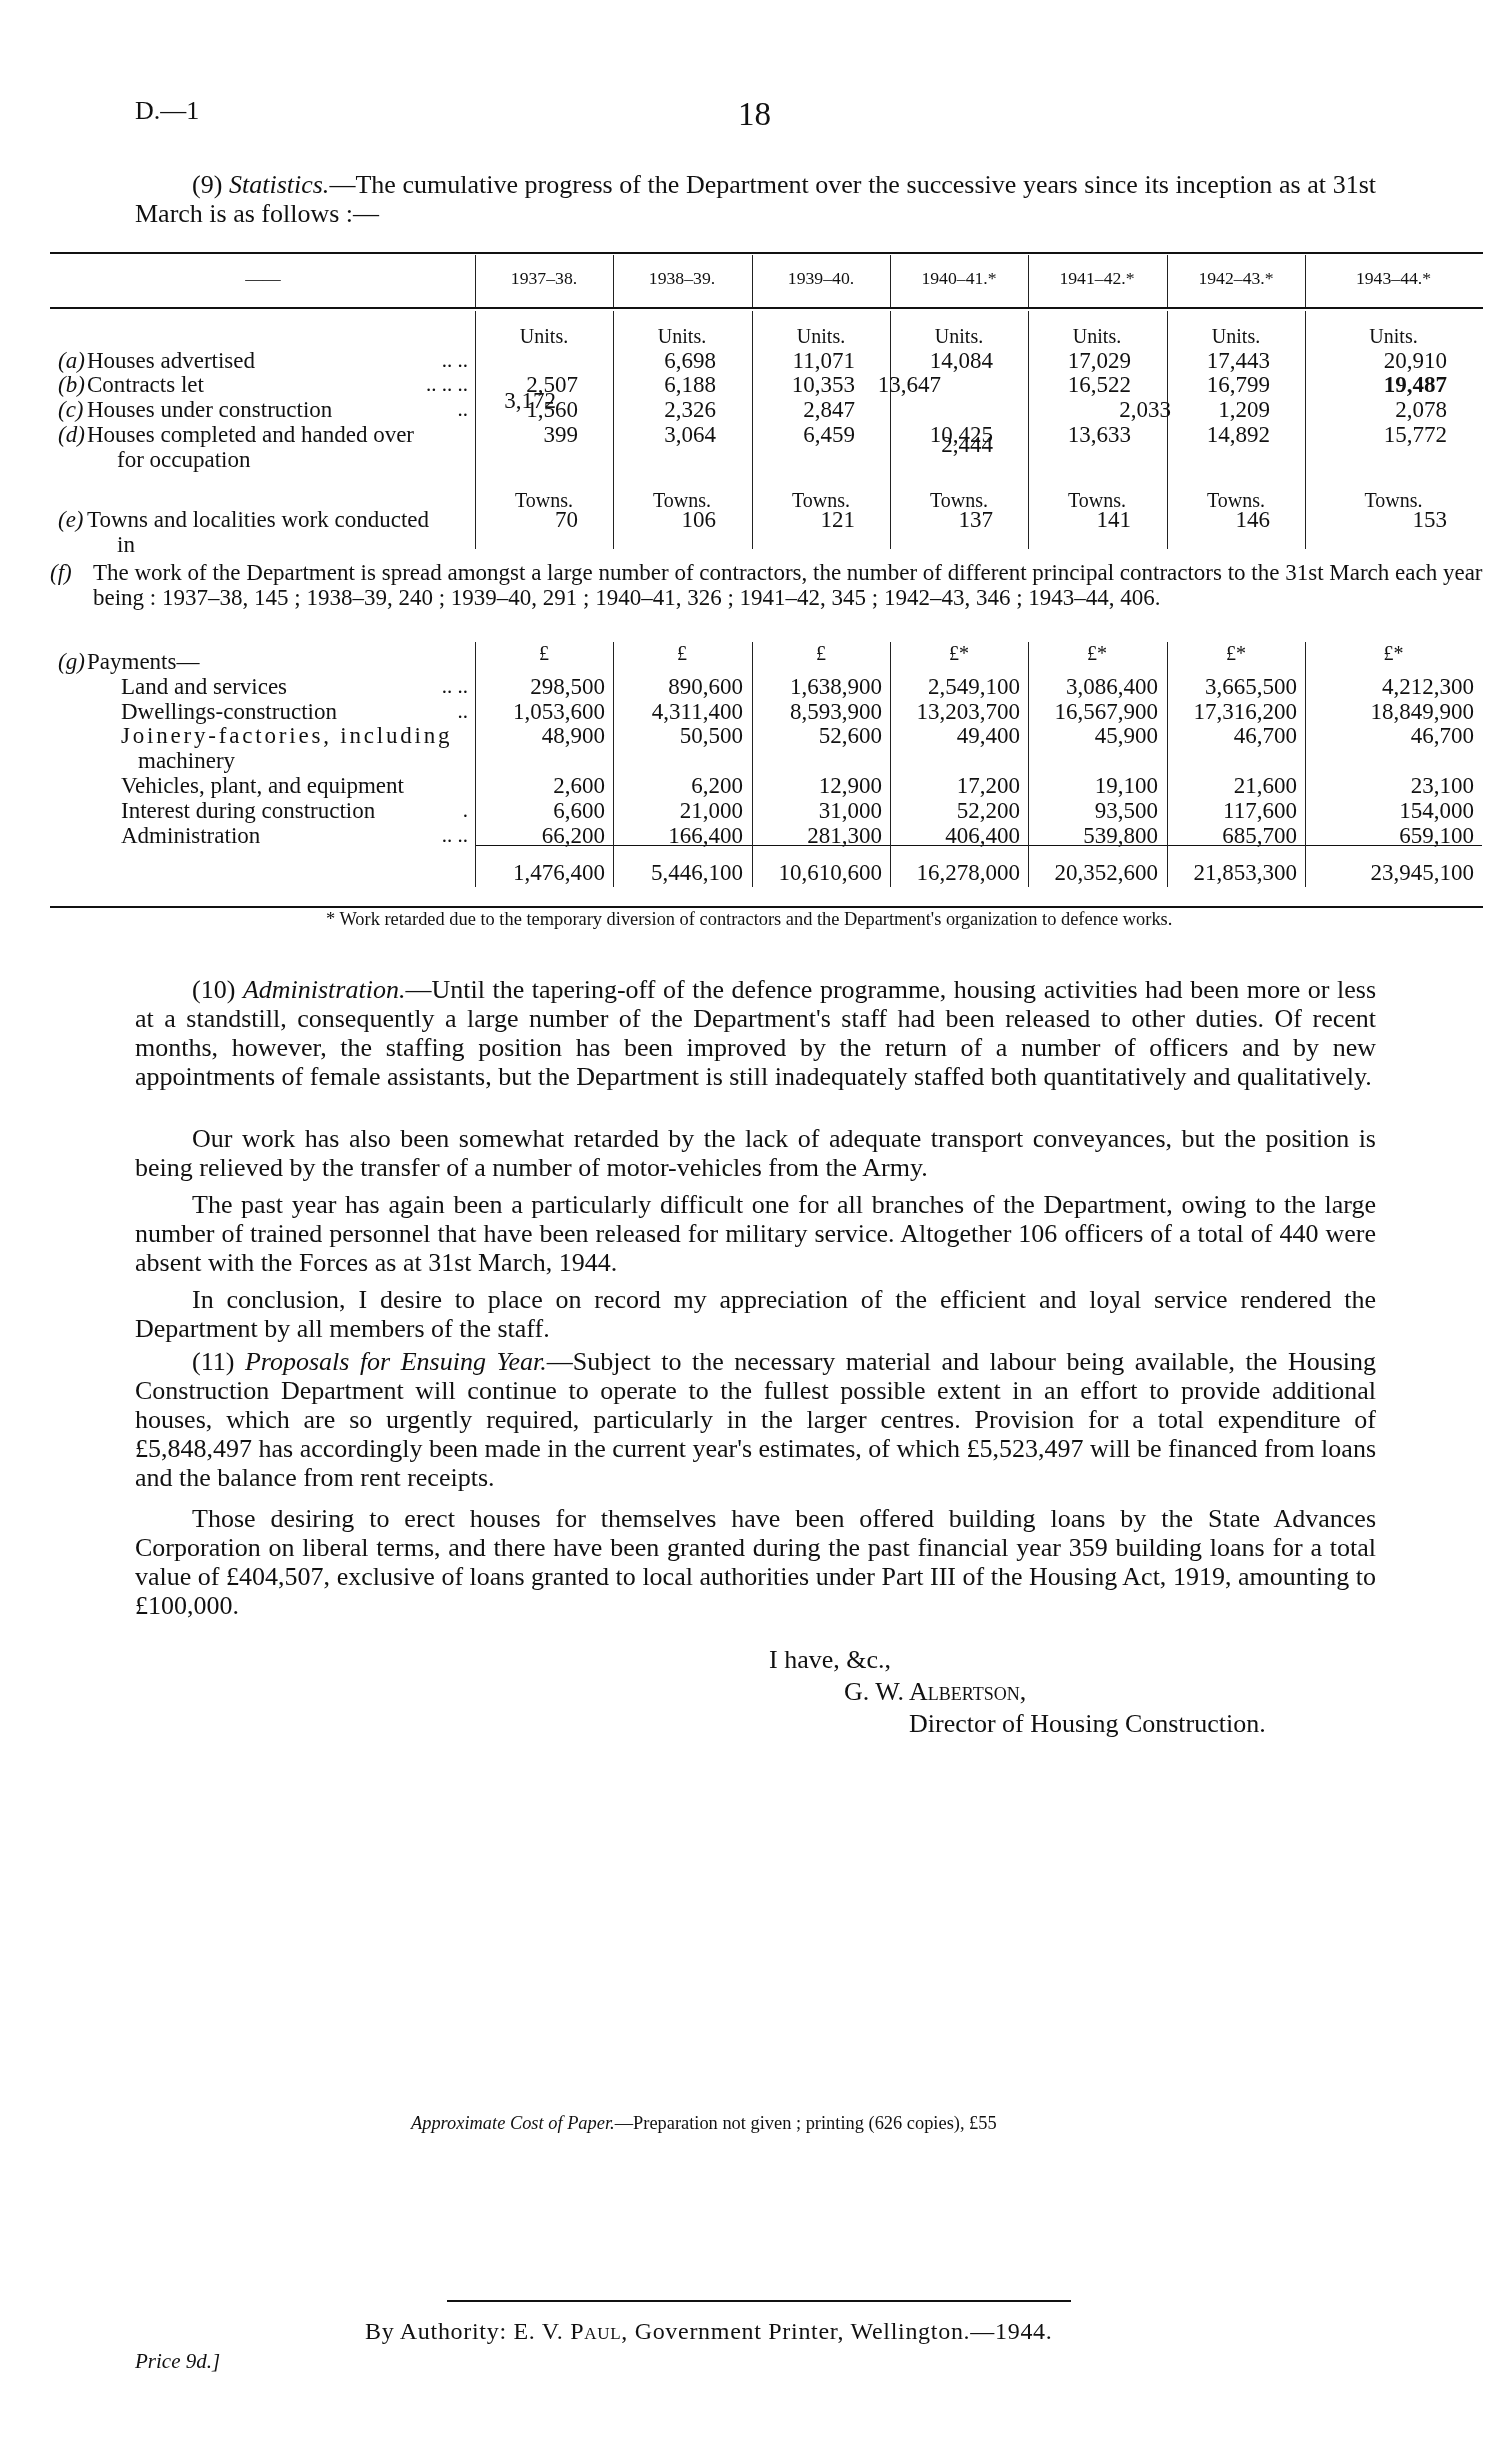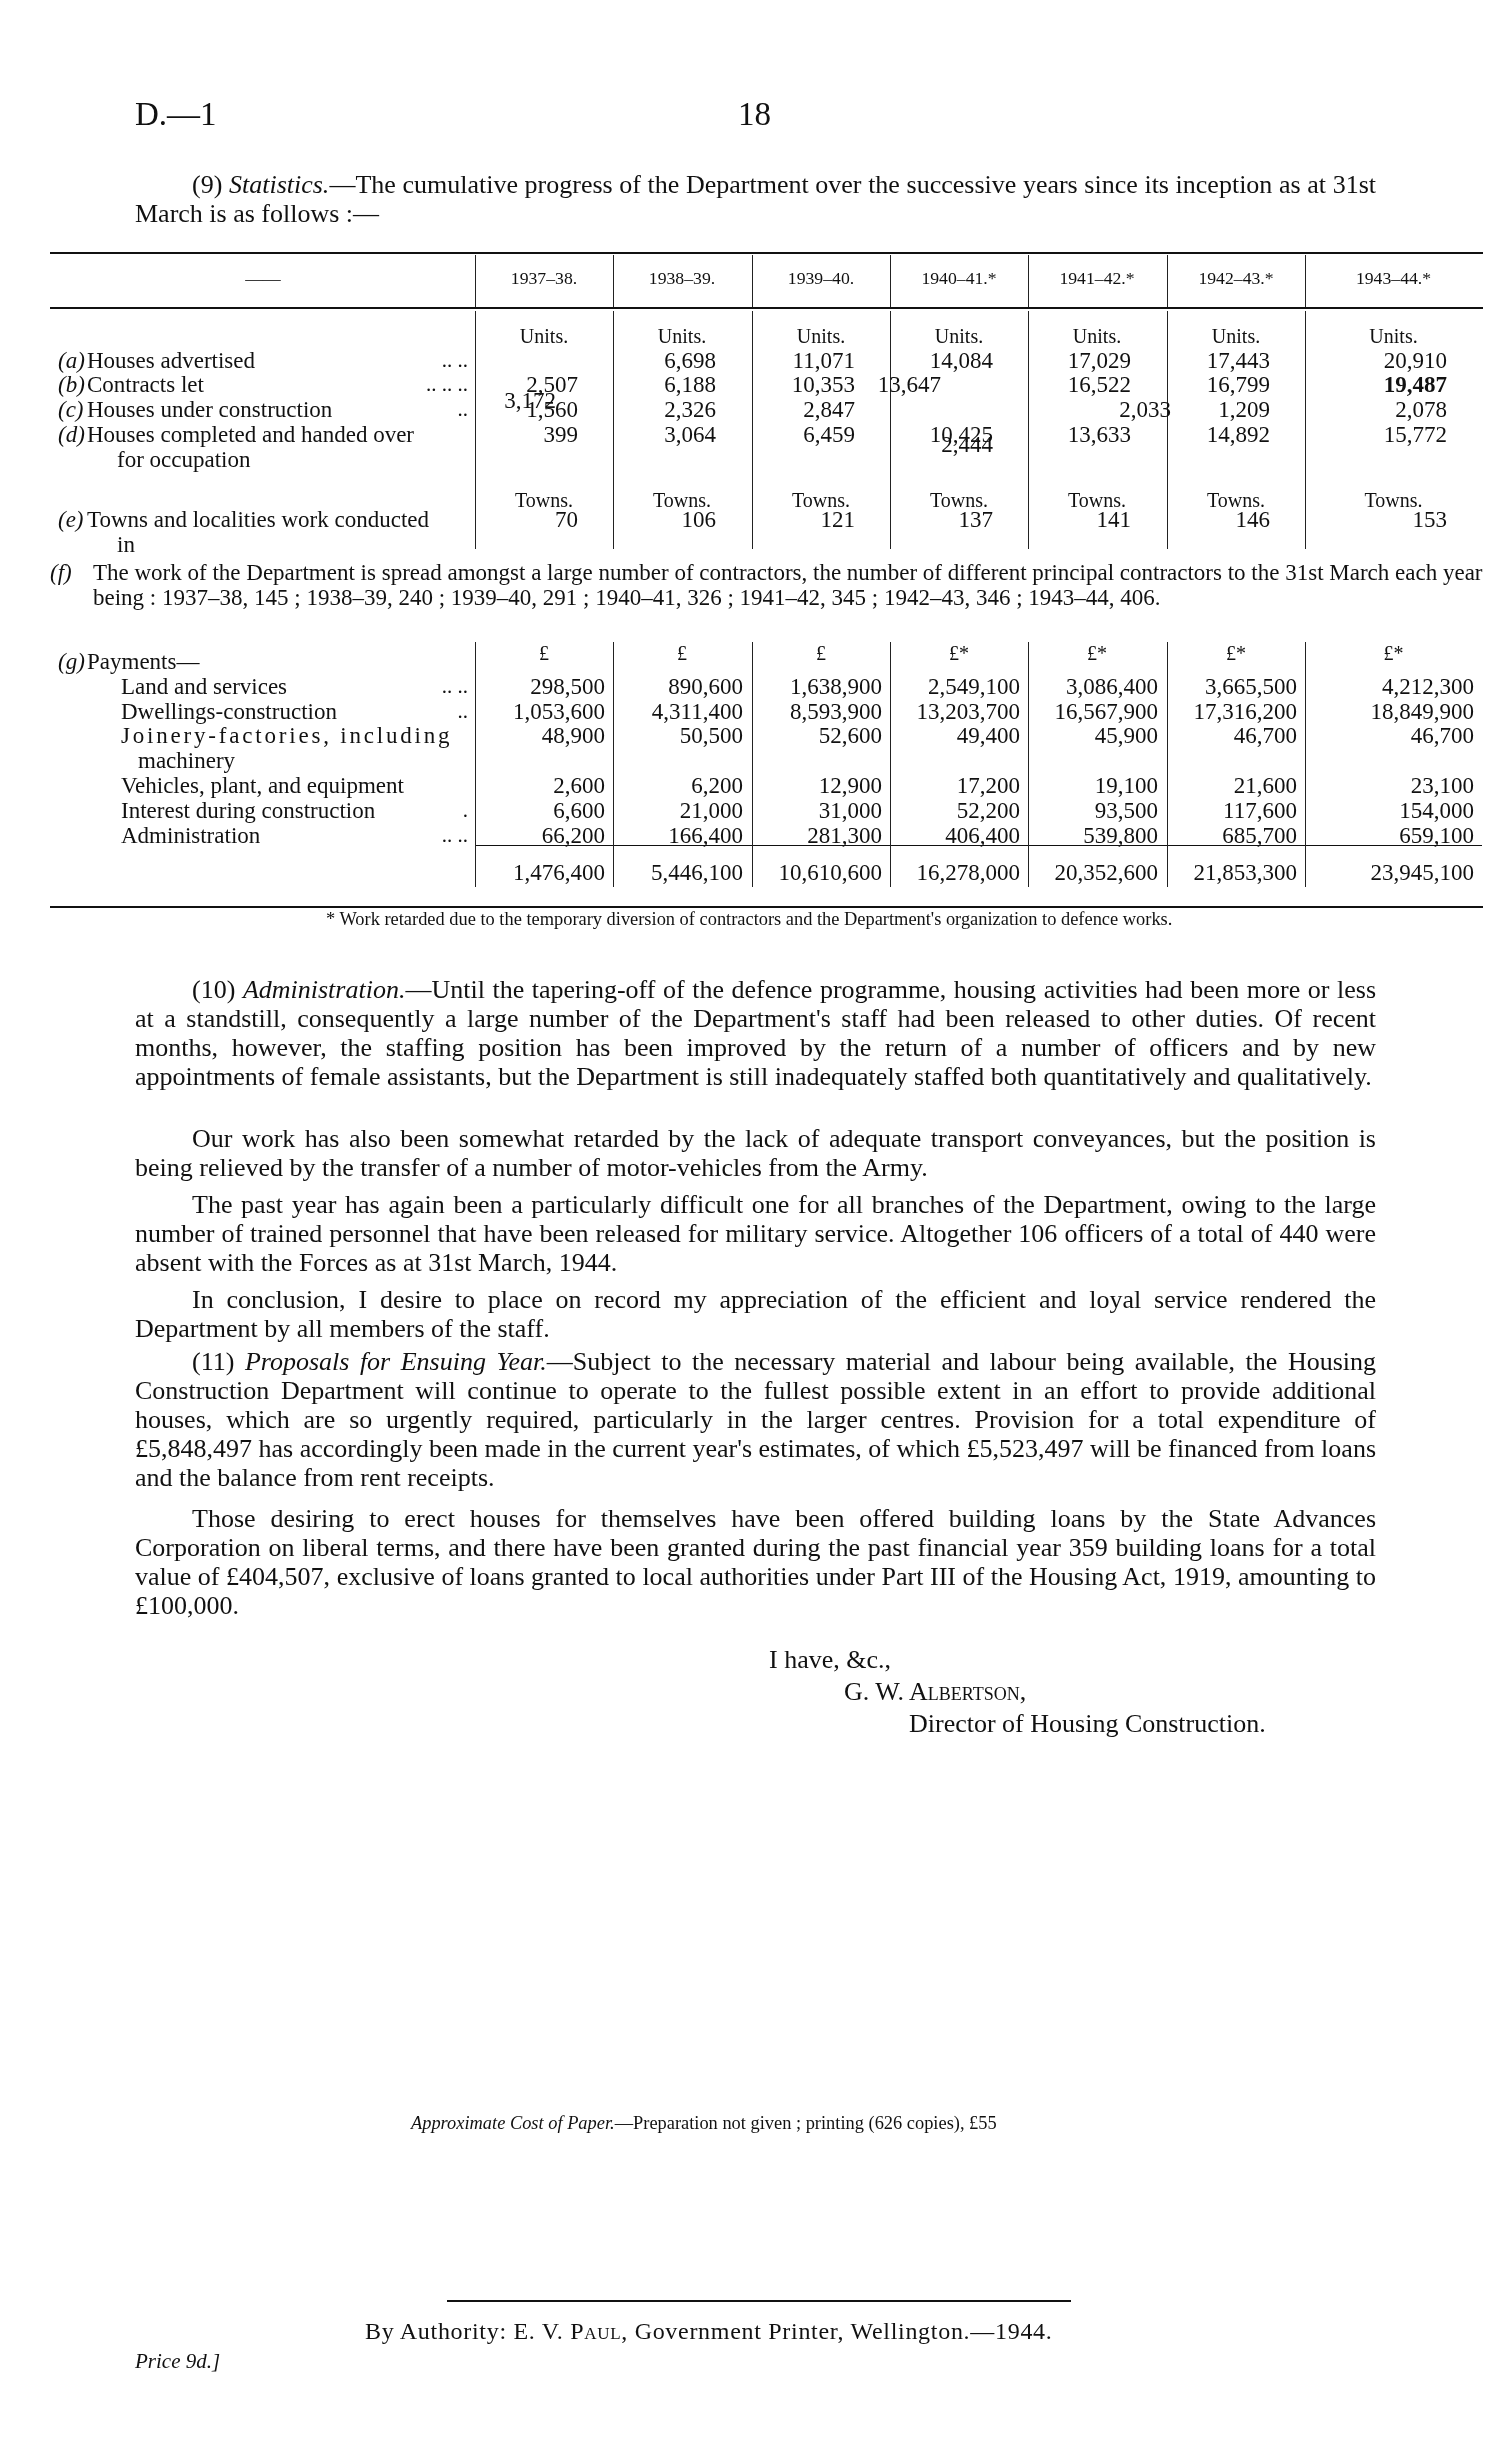--- a/index.html
+++ b/index.html
@@ -1,19 +1,19 @@
 <!DOCTYPE html>
 <html style="font-size:11.3px"><head>
 <meta charset="utf-8">
 <style>
   html, body { margin:0; padding:0; background:#ffffff; }
   body { width:1491px; height:2462px; position:relative; overflow:hidden;
          font-family:"Liberation Serif","DejaVu Serif",serif; color:#111; }
   .abs { position:absolute; }
-  .hdr-left { left:135px; top:96px; font-size:33px; }
+  .hdr-left { left:135px; top:96px; font-size:26px; }
   .hdr-page { left:738px; top:96px; font-size:33px; }
   .para { position:absolute; left:135px; width:1241px; font-size:26px; line-height:29px; text-align:justify; }
   .para .indent { display:inline-block; width:57px; }
   .para i { font-style:italic; }
   .rule { position:absolute; height:2.1px; background:#111; }
   .vline { position:absolute; width:1.4px; background:#222; }
   .col-h { position:absolute; font-size:17.7px; text-align:center; }
   .cell { position:absolute; font-size:23px; line-height:25px; text-align:right; }
   .unit { position:absolute; font-size:20px; text-align:center; }
   .lbl { position:absolute; font-size:23px; line-height:25px; }

